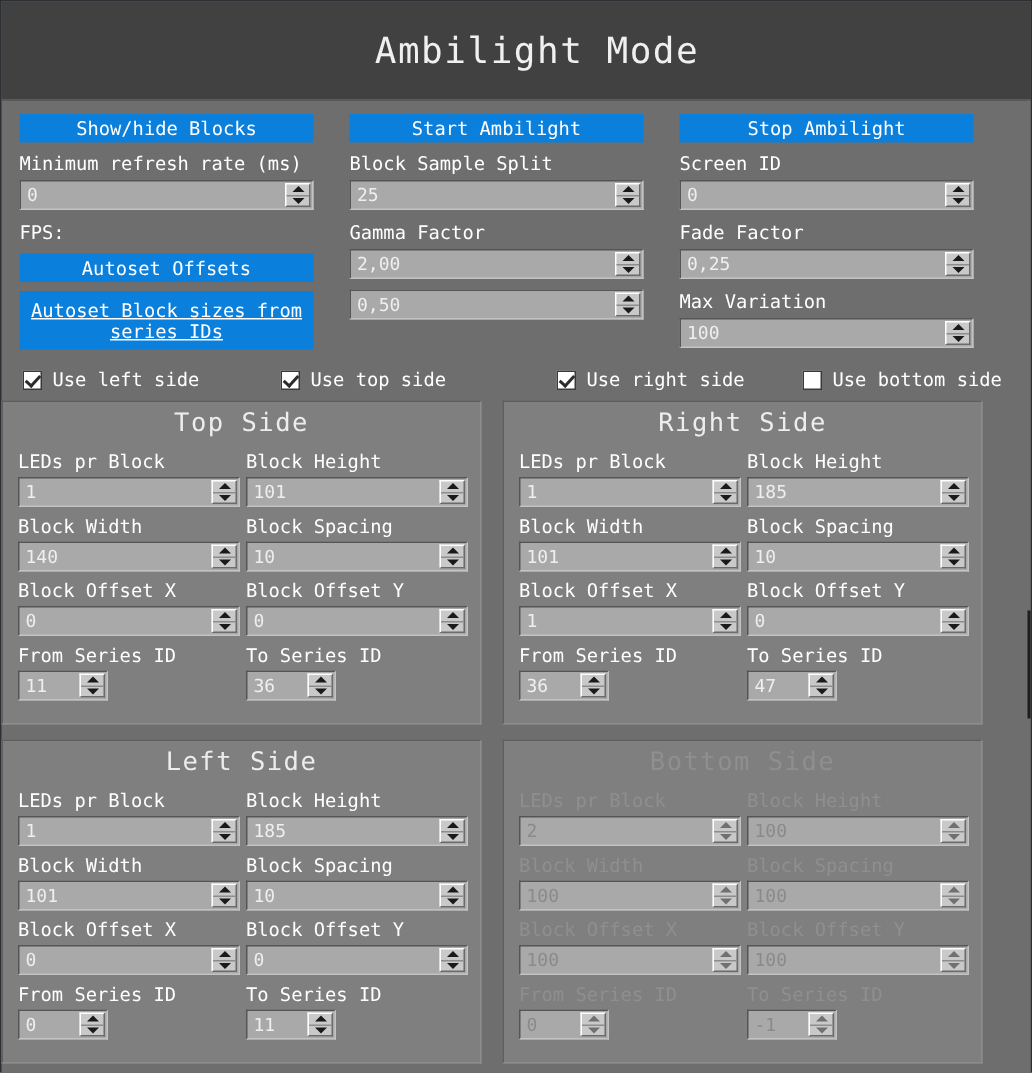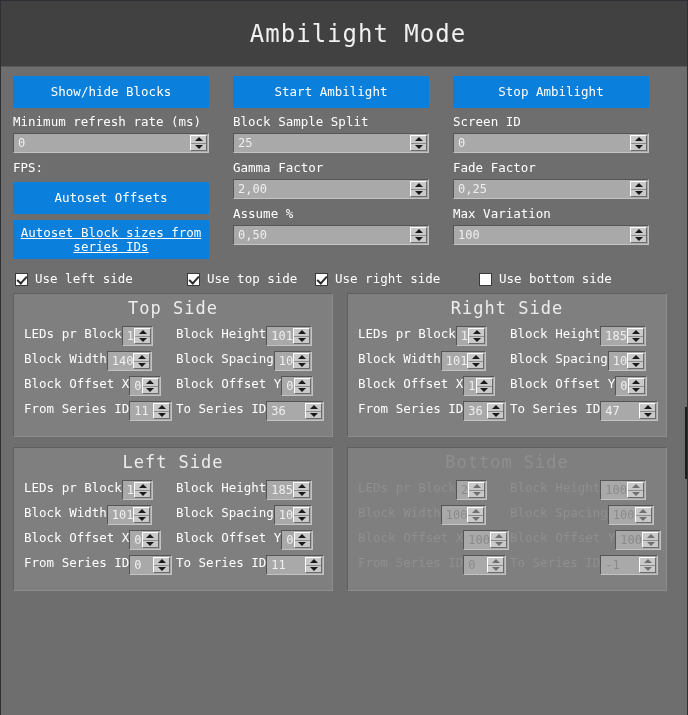--- a/index.html
+++ b/index.html
@@ -123,21 +123,21 @@
   .spin.dis .tri-d { border-top-color: #707070; }
 
   
   .controls {
     display: flex;
     padding: 9px 12px 0 12px;
     gap: 24px;
     box-sizing: border-box;
   }
   .col { width: 196px; display: flex; flex-direction: column; }
-  .col .btn { height: 32px; margin-bottom: 6px; }
+  .col .btn { height: 19px; margin-bottom: 6px; }
   .col .btn.tall { height: 39px; text-decoration: underline; }
   .col .lbl { margin-bottom: 3px; }
   .col .spin { margin-bottom: 7px; }
   .fps { height: 19px; margin-bottom: 3px; }
 
   
   .checkrow {
     display: flex;
     padding: 6px 0 6px 14px;
     align-items: center;
@@ -163,21 +163,21 @@
     width: 4px; height: 8px;
     border: solid #2b2b2b;
     border-width: 0 2px 2px 0;
     transform: rotate(42deg);
   }
 
   
   .panels {
     display: flex;
     flex-wrap: wrap;
-    padding: 0 12px;
+    padding: 0 0;
     gap: 10px 14px;
     box-sizing: border-box;
   }
   .panel {
     width: 320px;
     background: #7f7f7f;
     border-top: 1px solid #5e5e5e;
     border-left: 1px solid #5e5e5e;
     border-right: 1px solid #8d8d8d;
     border-bottom: 1px solid #8d8d8d;
@@ -191,21 +191,21 @@
     text-align: center;
     color: #ededed;
     letter-spacing: 1px;
   }
   .panel h2.dim { color: #8f8f8f; }
   .grid {
     display: grid;
     grid-template-columns: 148px 148px;
     column-gap: 4px;
   }
-  .cell { display: flex; flex-direction: row; }
+  .cell { display: flex; flex-direction: column; }
   .cell .lbl { margin-bottom: 2px; }
   .cell .spin { margin-bottom: 5px; }
   .cell.narrow .spin { width: 60px; }
 
   
   .footer {
     display: flex;
     padding: 8px 12px 0 12px;
     gap: 14px;
     box-sizing: border-box;
@@ -275,21 +275,20 @@
         <div class="val">2,00</div>
         <div class="btns">
           <div class="ar">
               <i class="tri-u"></i>
             </div>
           <div class="ar">
               <i class="tri-d"></i>
             </div>
         </div>
       </div>
-      <div class="lbl">Assume %</div>
       <div class="spin">
         <div class="val">0,50</div>
         <div class="btns">
           <div class="ar">
               <i class="tri-u"></i>
             </div>
           <div class="ar">
               <i class="tri-d"></i>
             </div>
         </div>
@@ -335,21 +334,21 @@
         </div>
       </div>
     </div>
   </div>
 
   <div class="checkrow">
     <div class="chk" style="width:172px">
       <span class="box on"></span>
       <span class="lbl">Use left side</span>
     </div>
-    <div class="chk" style="width:128px">
+    <div class="chk" style="width:184px">
       <span class="box on"></span>
       <span class="lbl">Use top side</span>
     </div>
     <div class="chk" style="width:164px">
       <span class="box on"></span>
       <span class="lbl">Use right side</span>
     </div>
     <div class="chk">
       <span class="box"></span>
       <span class="lbl">Use bottom side</span>

